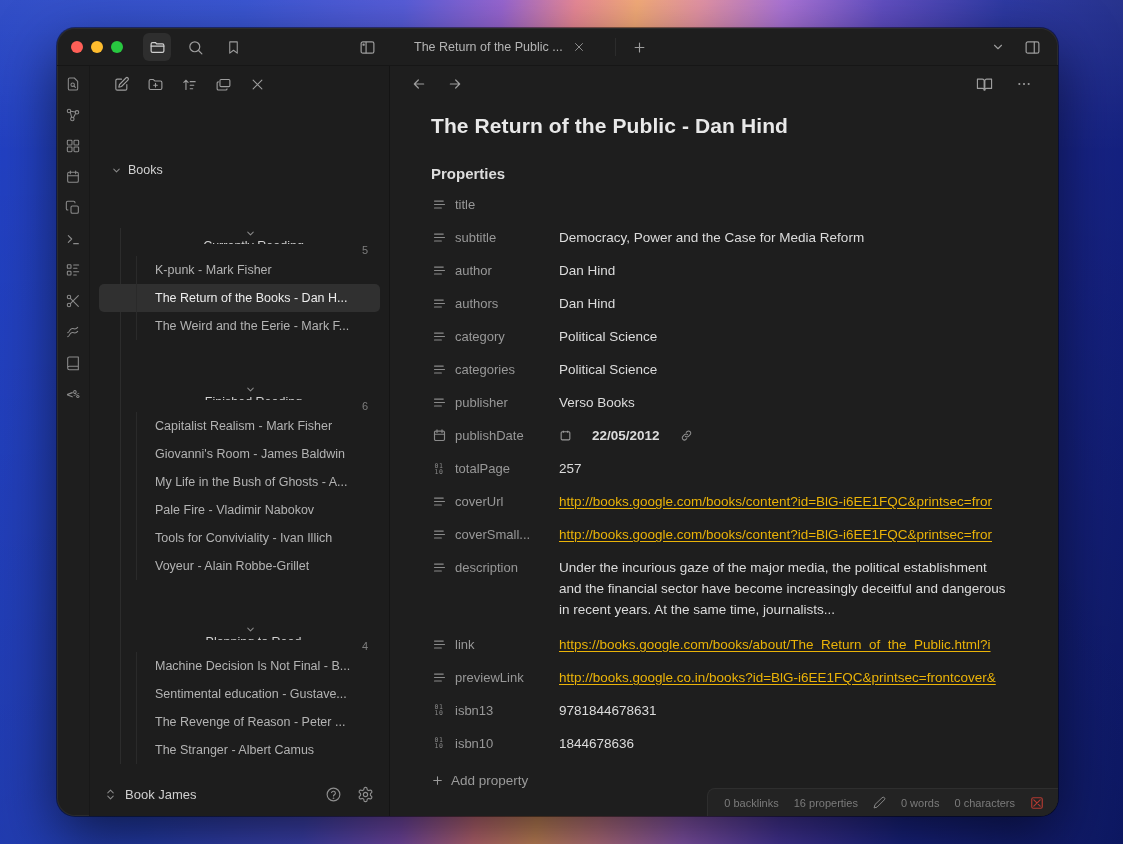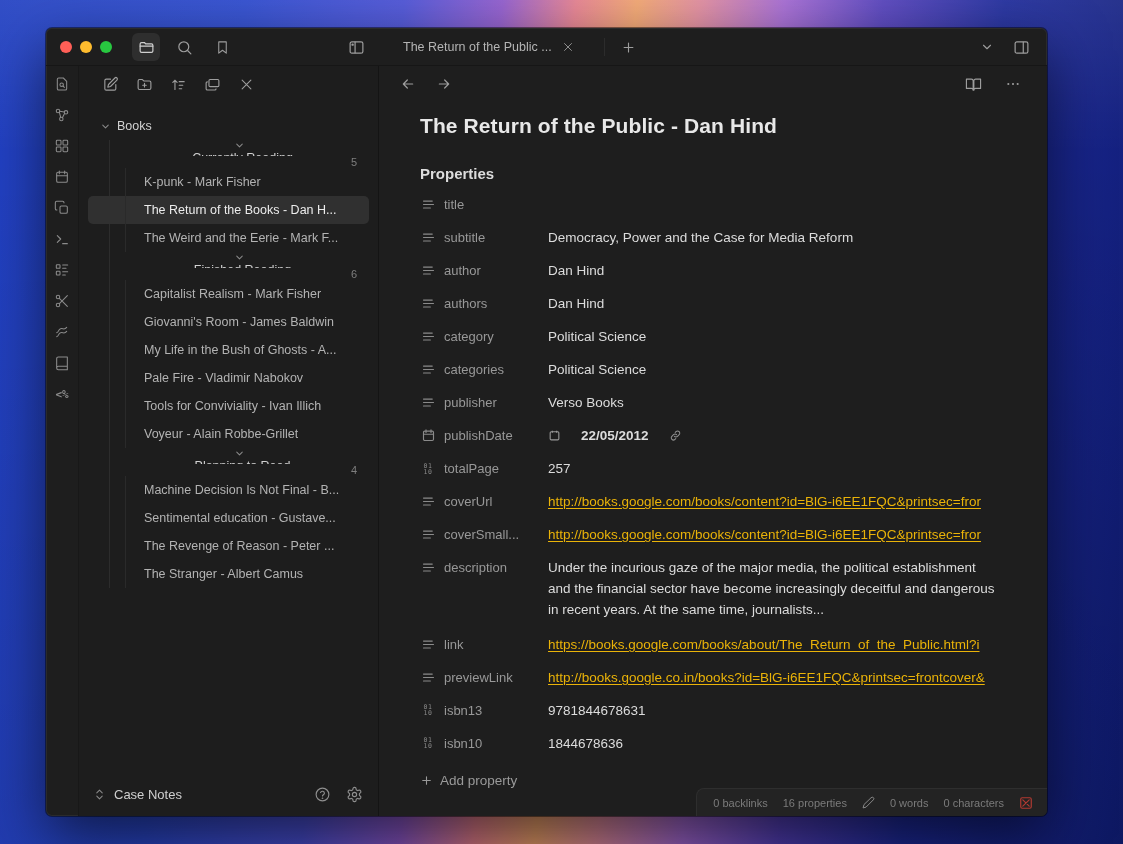--- a/index.html
+++ b/index.html
@@ -10,22 +10,22 @@
       linear-gradient(180deg, rgba(255,255,255,.08) 0%, rgba(0,0,0,0) 18%, rgba(0,0,0,.12) 100%),
       linear-gradient(97deg,
         #2140c2 0%, #2b49cf 20%, #4a50d6 33%, #8f59cc 41%,
         #e57f8e 47%, #f2a46e 52%, #e18b9c 57%, #a368d2 64%,
         #5440bc 72%, #1d2a9c 82%, #0f1b6e 100%);
     position:relative;
   }
 
   
   .window {
-    position:absolute; left:46px; top:28px; width:1001px; height:788px;
-    background:#1e1e1e; border-radius:6px; overflow:hidden;
+    position:absolute; left:57px; top:28px; width:1001px; height:788px;
+    background:#1e1e1e; border-radius:18px; overflow:hidden;
     box-shadow:0 22px 60px rgba(0,0,0,.6), 0 0 0 1px rgba(0,0,0,.45), inset 0 0 0 1px rgba(255,255,255,.06);
     color:#dadada; font-size:13px;
     display:flex; flex-direction:column;
   }
 
   
   .titlebar { height:38px; flex:0 0 38px; position:relative; border-bottom:1px solid #161616; }
   .t-lights { position:absolute; left:14px; top:13px; display:flex; gap:8px; }
   .t-light { width:12px; height:12px; border-radius:50%; }
   .t-explorer-icons { position:absolute; left:86px; top:5px; display:flex; gap:10px; align-items:center; }
@@ -48,21 +48,21 @@
   .templater-glyph { font-size:11px; font-weight:700; color:#8b8b8b; letter-spacing:0; font-family:"DejaVu Sans Mono",monospace; }
 
   
   .explorer { width:300px; flex:0 0 300px; display:flex; flex-direction:column; border-right:1px solid #141414; background:#1d1d1d; }
   .explorer-toolbar { height:36px; flex:0 0 36px; display:flex; align-items:center; gap:12px; padding-left:20px; color:#8f8f8f; }
   .explorer-toolbar .tool-btn { width:22px; height:22px; }
 
   .tree { flex:1; overflow:hidden; padding-top:10px; font-size:12.5px; }
   .trow { height:28px; display:flex; align-items:center; margin:0 9px; border-radius:5px; color:#b3b3b3; white-space:nowrap; overflow:hidden; }
   .trow .chev { color:#8a8a8a; display:flex; margin-right:6px; flex:0 0 auto; }
-  .trow.folder { color:#d2d2d2; }
+  .trow.folder { color:#d2d2d2;margin-top:44px; }
   .trow.selected { background:#303030; color:#ececec; }
   .trow .count { margin-left:auto; padding-right:12px; color:#7e7e7e; font-size:11px; }
   .d0 { padding-left:12px; }
   .d1 { padding-left:28px;flex-direction:column; }
   .d2 { padding-left:56px; }
   .group { position:relative; }
   .group.g1::before { content:""; position:absolute; left:30px; top:0; bottom:0; border-left:1px solid #2c2c2c; }
   .group.g2::before { content:""; position:absolute; left:46px; top:0; bottom:0; border-left:1px solid #2a2a2a; }
   .label-clip { overflow:hidden; text-overflow:clip; }
 
@@ -387,21 +387,21 @@
           </div>
         </div>
       </div>
 
       <div class="vault-footer">
         <span class="vault-switch">
             <svg width="13" height="13" viewBox="0 0 24 24" fill="none" stroke="currentColor" stroke-width="1.9" stroke-linecap="round" stroke-linejoin="round">
               <path d="m7 9 5-5 5 5M7 15l5 5 5-5"></path>
             </svg>
           </span>
-        <span class="vault-name">Case Notes</span>
+        <span class="vault-name">Book James</span>
         <span class="spacer"></span>
         <span class="tool-btn">
             <span>
               <svg width="17" height="17" viewBox="0 0 24 24" fill="none" stroke="currentColor" stroke-width="1.6" stroke-linecap="round">
                 <circle cx="12" cy="12" r="9"></circle>
                 <path d="M9.3 9.2a2.8 2.8 0 0 1 5.4 1c0 1.8-2.7 2.3-2.7 3.8"></path>
                 <circle cx="12" cy="17.3" r="0.4" fill="currentColor"></circle>
               </svg>
             </span>
           </span>

